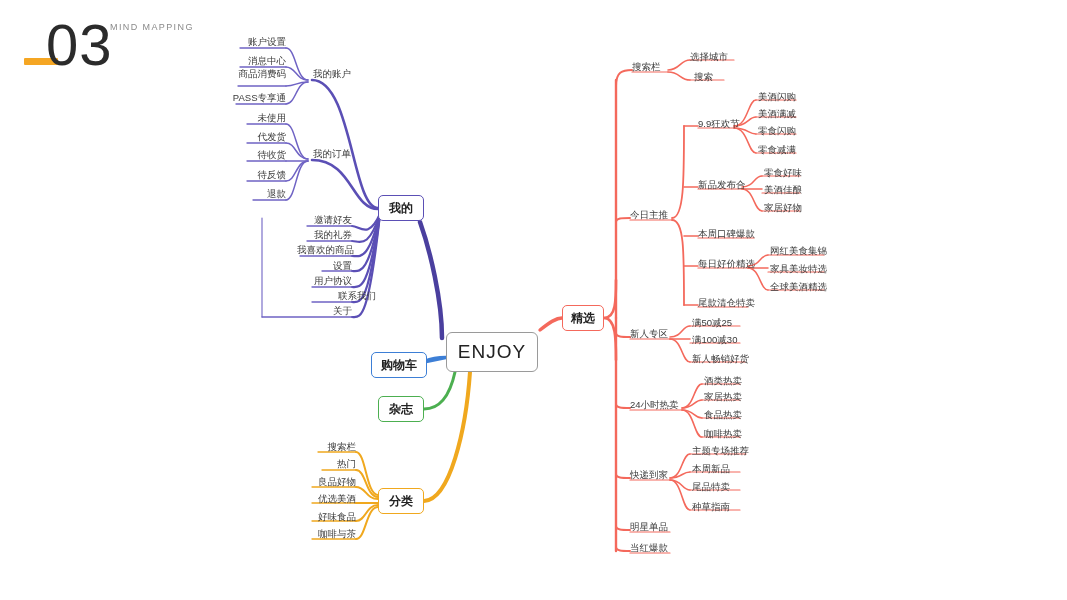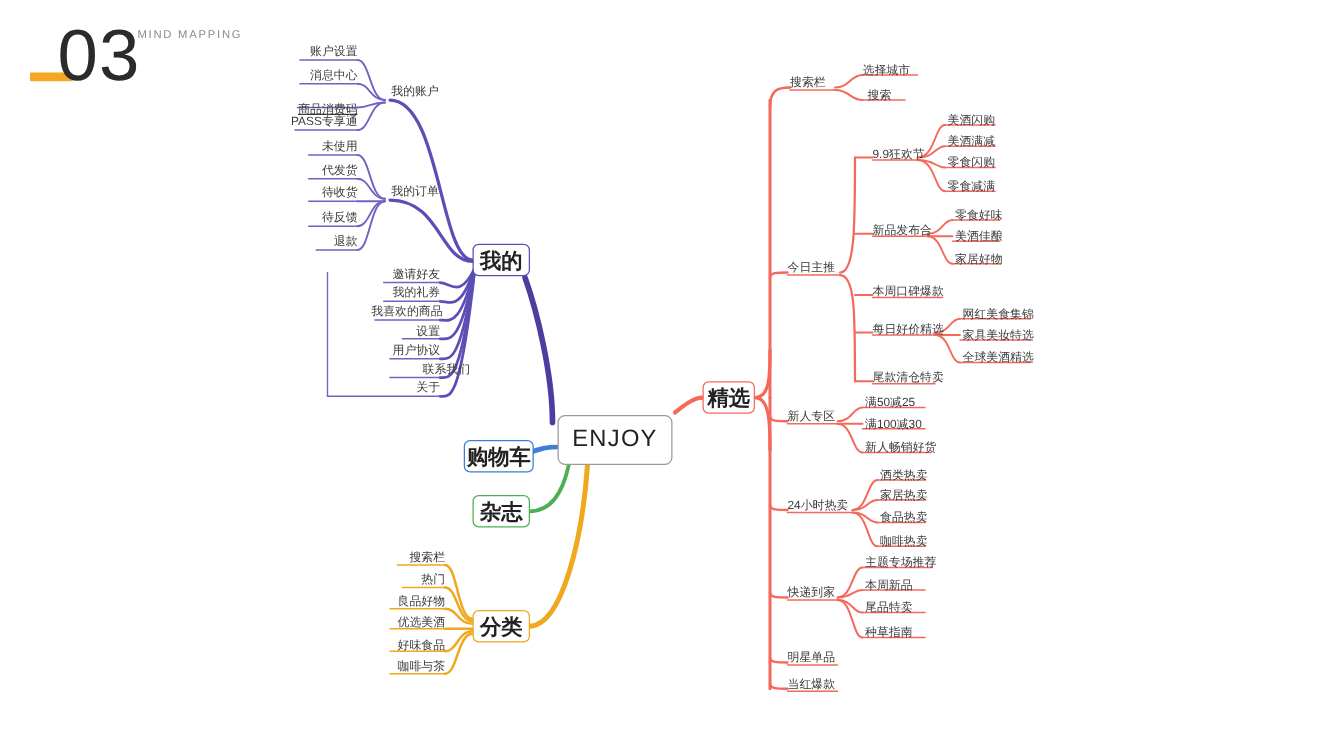--- a/index.html
+++ b/index.html
@@ -16,21 +16,21 @@
   .hdr-dash{position:absolute;left:0px;top:44px;width:34px;height:7px;background:#f5a623;border-radius:1px;}
   .hdr-num{position:absolute;left:22px;top:2px;font-size:58px;line-height:58px;color:#2b2b2b;
            font-weight:400;letter-spacing:1px;font-family:"Liberation Sans","DejaVu Sans",sans-serif;}
   .hdr-en{position:absolute;left:86px;top:8px;font-size:9px;letter-spacing:1.4px;color:#8a8a8a;}
   .hdr-cn{position:absolute;left:84px;top:20px;font-size:24px;font-weight:bold;color:#2b2b2b;letter-spacing:1px;}
 
   
   .node{position:absolute;box-sizing:border-box;display:flex;align-items:center;justify-content:center;
         background:#ffffff;border-radius:6px;white-space:nowrap;}
   .node.root{border:1.6px solid #9a9a9a;font-size:19px;color:#222;letter-spacing:1px;}
-  .node.lvl1{border:1.4px solid #888;font-size:17px;font-weight:bold;color:#222;border-radius:5px;}
+  .node.lvl1{border:1.4px solid #888;font-size:12px;font-weight:bold;color:#222;border-radius:5px;}
   .node.lvl1.purple{border-color:#5b4fb5;}
   .node.lvl1.blue{border-color:#3d7fd6;}
   .node.lvl1.green{border-color:#4caf50;}
   .node.lvl1.orange{border-color:#f0a81e;}
   .node.lvl1.red{border-color:#f4695c;}
 
   
   .lab{position:absolute;font-size:9.5px;color:#3a3a3a;white-space:nowrap;line-height:12px;}
   .lab.r{text-align:right;}
   .lab.l{text-align:left;}
@@ -223,21 +223,21 @@
     <span>分类</span>
   </div>
 
   <div class="node lvl1 red" style="left:562px;top:305px;width:42px;height:26px;">
     <span>精选</span>
   </div>
 
   <div class="lab l" style="left:313px;top:68px;">我的账户</div>
   <div class="lab r" style="left:240px;top:36px;width:46px;">账户设置</div>
   <div class="lab r" style="left:240px;top:55px;width:46px;">消息中心</div>
-  <div class="lab r" style="left:238px;top:82px;width:48px;text-decoration:underline;">商品消费码</div>
+  <div class="lab r" style="left:238px;top:68px;width:48px;">商品消费码</div>
   <div class="lab r" style="left:232px;top:92px;width:54px;">PASS专享通</div>
 
   <div class="lab l" style="left:313px;top:148px;">我的订单</div>
   <div class="lab r" style="left:247px;top:112px;width:39px;">未使用</div>
   <div class="lab r" style="left:247px;top:131px;width:39px;">代发货</div>
   <div class="lab r" style="left:247px;top:149px;width:39px;">待收货</div>
   <div class="lab r" style="left:247px;top:169px;width:39px;">待反馈</div>
   <div class="lab r" style="left:253px;top:188px;width:33px;">退款</div>
 
   <div class="lab r" style="left:307px;top:214px;width:45px;">邀请好友</div>

